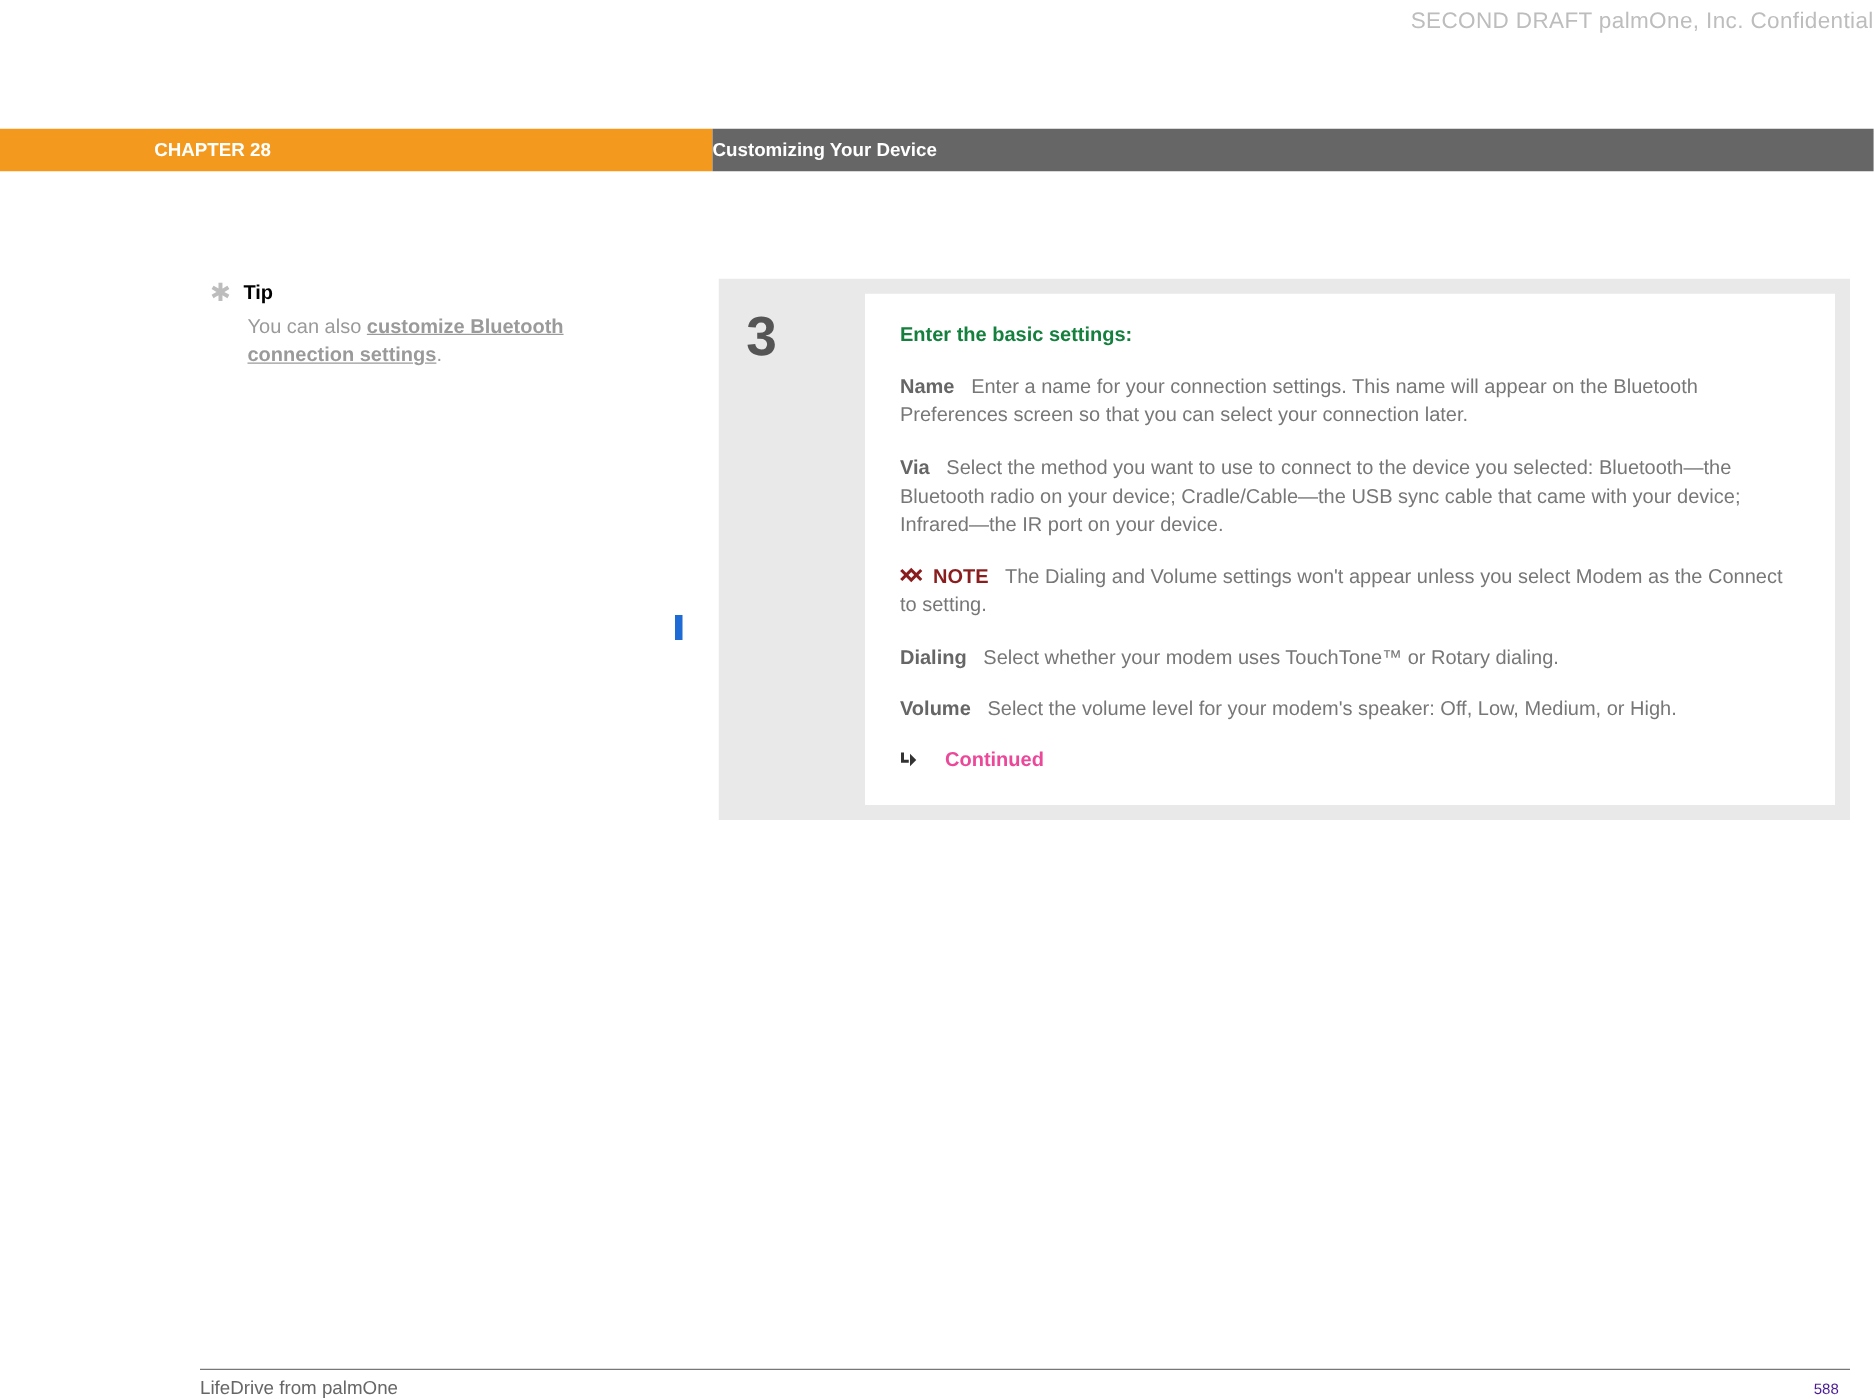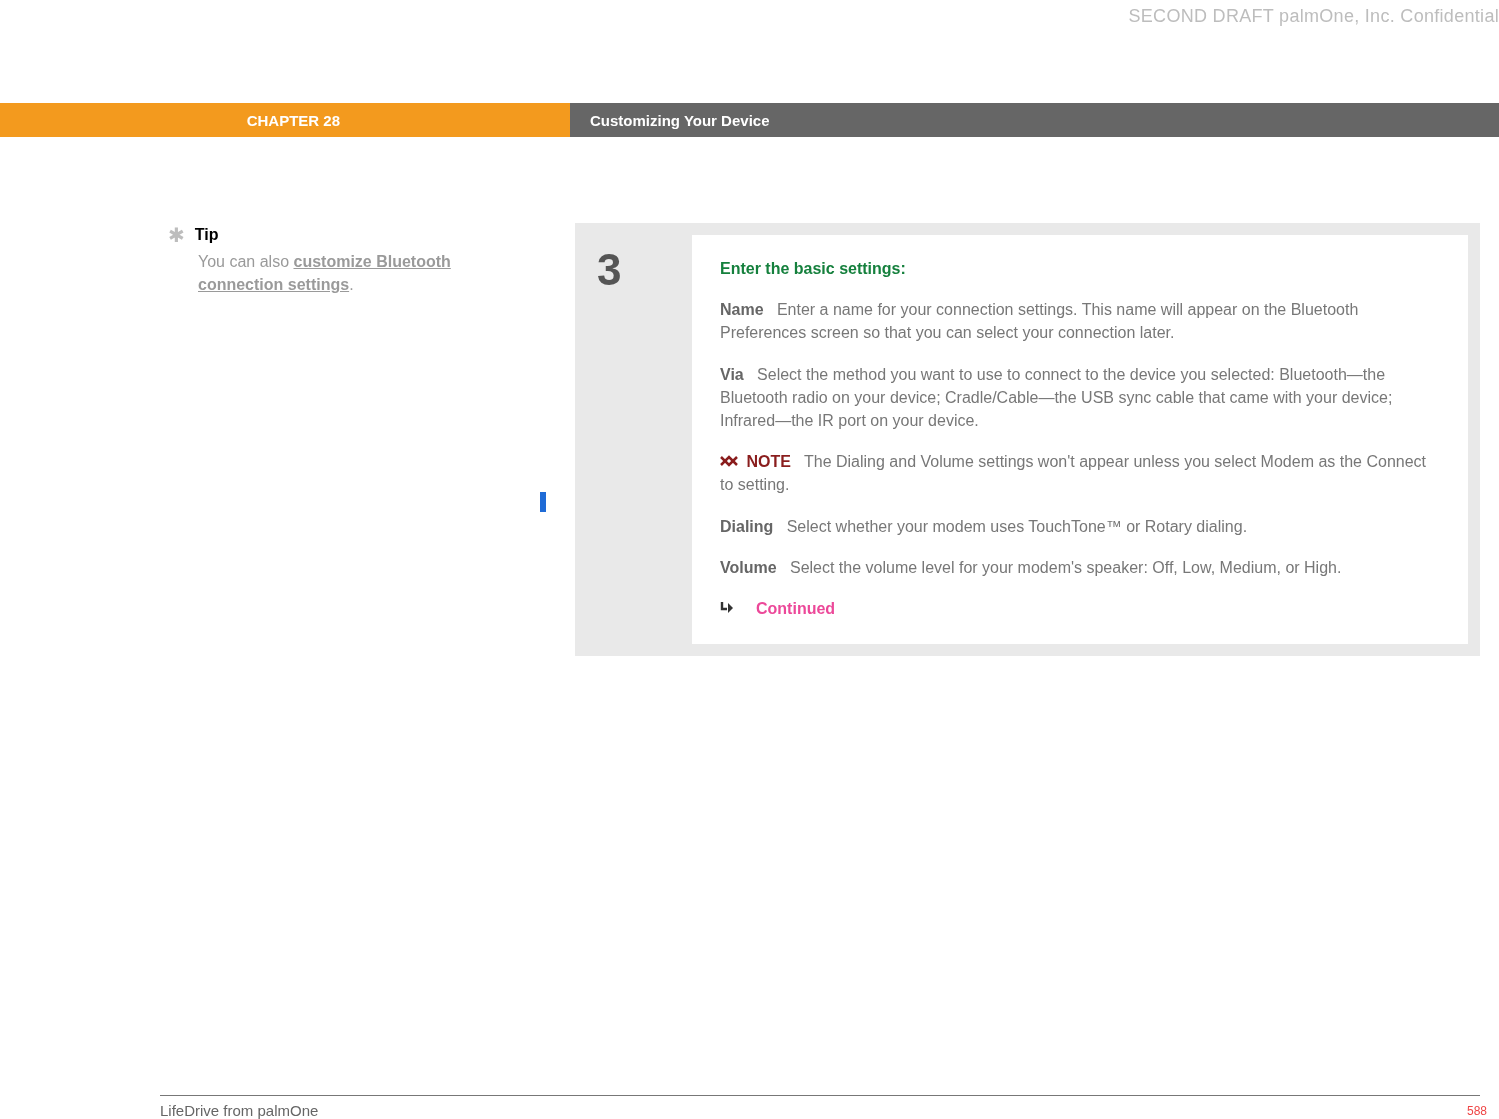--- a/index.html
+++ b/index.html
@@ -35,30 +35,29 @@
     display: flex;
     font-size: 15px;
     font-weight: 700;
     color: #fff;
   }
   .header-left {
     width: 570px;
     background: #f39a1e;
     display: flex;
     align-items: center;
-    justify-content: flex-end;
+    justify-content: center;
     padding-right: 230px;
     box-sizing: border-box;
   }
   .header-right {
     flex: 1;
     background: #666;
     display: flex;
     align-items: center;
-    padding-left: 20px;
     box-sizing: border-box;
   }
   .sidebar {
     position: absolute;
     top: 223px;
     left: 168px;
     width: 310px;
     font-size: 16px;
     line-height: 1.45;
     color: #9e9e9e;
@@ -166,23 +165,23 @@
     position: absolute;
     top: 1102px;
     left: 160px;
     font-size: 15px;
     font-weight: 400;
     color: #666;
   }
   .footer-right {
     position: absolute;
     top: 1104px;
-    right: 12px;
+    right: 28px;
     font-size: 12px;
-    color: #ef4444;
+    color: #4c1d95;
   }
 </style>
 </head>
 <body>
 
 <div class="page">
 
   <div class="watermark">SECOND DRAFT palmOne, Inc.  Confidential</div>
 
   <div class="header-bar">

